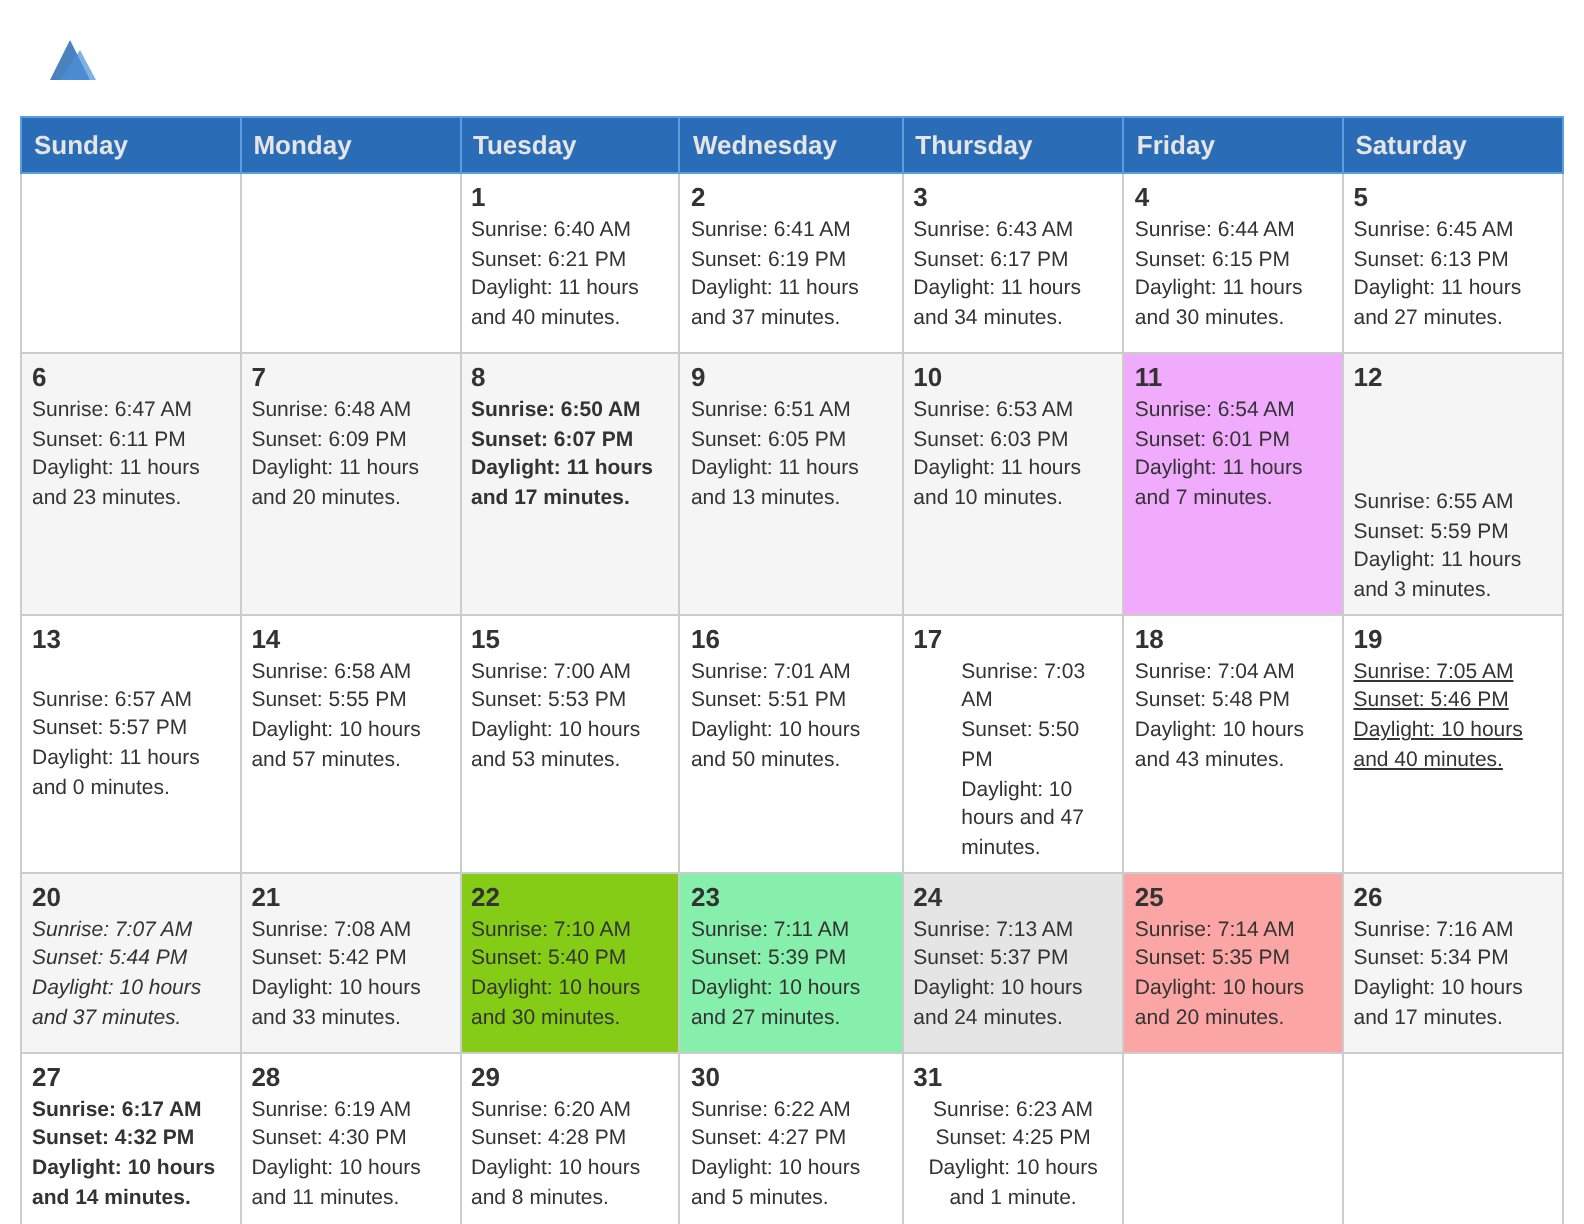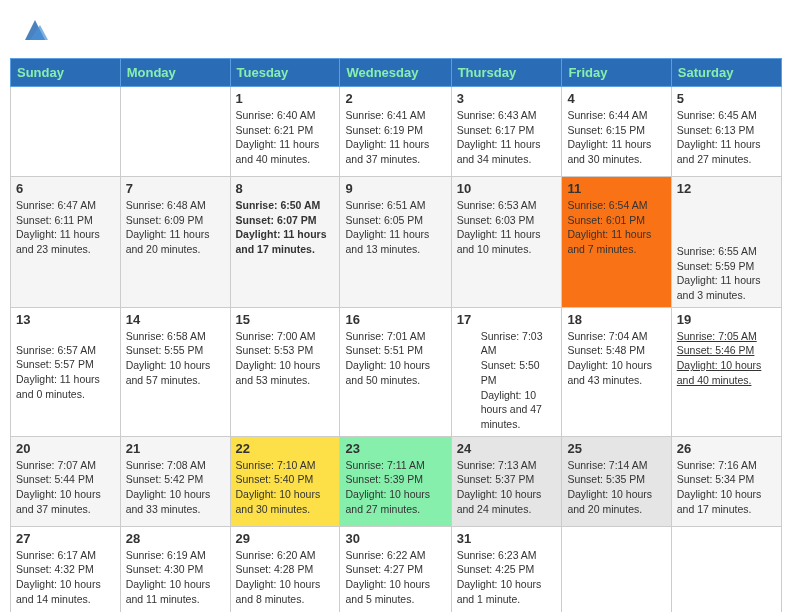--- a/index.html
+++ b/index.html
@@ -52,21 +52,21 @@
     .location {
       font-size: 15px;
       color: #555;
     }
     .calendar {
       width: 100%;
       border-collapse: collapse;
     }
     .calendar th {
       background-color: #2a6cb5;
-      color: #86efac;
+      color: #e5e5e5;
       padding: 6px 4px;
       font-size: 13px;
       font-weight: bold;
       border: 1px solid #5a9de0;
       text-align: left;
       padding-left: 6px;
     }
     .calendar td {
       border: 1px solid #ccc;
       vertical-align: top;
@@ -186,21 +186,21 @@
           <div class="day-info" style="white-space: pre-line;">Sunrise: 6:51 AM
 Sunset: 6:05 PM
 Daylight: 11 hours and 13 minutes.</div>
         </td>
         <td style="background: rgb(245, 245, 245);">
           <span class="day-number">10</span>
           <div class="day-info" style="white-space: pre-line;">Sunrise: 6:53 AM
 Sunset: 6:03 PM
 Daylight: 11 hours and 10 minutes.</div>
         </td>
-        <td style="background: #f97316;">
+        <td style="background: #f0abfc;">
           <span class="day-number">11</span>
           <div class="day-info" style="white-space: pre-line;">Sunrise: 6:54 AM
 Sunset: 6:01 PM
 Daylight: 11 hours and 7 minutes.</div>
         </td>
         <td style="background: rgb(245, 245, 245);">
           <span class="day-number">12</span>
           <div class="day-info" style="white-space: pre-line; margin-top: 48px;">Sunrise: 6:55 AM
 Sunset: 5:59 PM
 Daylight: 11 hours and 3 minutes.</div>
@@ -246,65 +246,65 @@
         <td>
           <span class="day-number">19</span>
           <div class="day-info" style="white-space: pre-line; text-decoration: underline;">Sunrise: 7:05 AM
 Sunset: 5:46 PM
 Daylight: 10 hours and 40 minutes.</div>
         </td>
       </tr>
       <tr>
         <td style="background: rgb(245, 245, 245);">
           <span class="day-number">20</span>
-          <div class="day-info" style="white-space: pre-line;">Sunrise: 7:07 AM
+          <div class="day-info" style="white-space: pre-line; font-style: italic;">Sunrise: 7:07 AM
 Sunset: 5:44 PM
 Daylight: 10 hours and 37 minutes.</div>
         </td>
         <td style="background: rgb(245, 245, 245);">
           <span class="day-number">21</span>
           <div class="day-info" style="white-space: pre-line;">Sunrise: 7:08 AM
 Sunset: 5:42 PM
 Daylight: 10 hours and 33 minutes.</div>
         </td>
-        <td style="background: #fde047;">
+        <td style="background: #84cc16;">
           <span class="day-number">22</span>
           <div class="day-info" style="white-space: pre-line;">Sunrise: 7:10 AM
 Sunset: 5:40 PM
 Daylight: 10 hours and 30 minutes.</div>
         </td>
         <td style="background: #86efac;">
           <span class="day-number">23</span>
           <div class="day-info" style="white-space: pre-line;">Sunrise: 7:11 AM
 Sunset: 5:39 PM
 Daylight: 10 hours and 27 minutes.</div>
         </td>
         <td style="background: #e5e5e5;">
           <span class="day-number">24</span>
           <div class="day-info" style="white-space: pre-line;">Sunrise: 7:13 AM
 Sunset: 5:37 PM
 Daylight: 10 hours and 24 minutes.</div>
         </td>
-        <td style="background: #e5e5e5;">
+        <td style="background: #fca5a5;">
           <span class="day-number">25</span>
           <div class="day-info" style="white-space: pre-line;">Sunrise: 7:14 AM
 Sunset: 5:35 PM
 Daylight: 10 hours and 20 minutes.</div>
         </td>
         <td style="background: rgb(245, 245, 245);">
           <span class="day-number">26</span>
           <div class="day-info" style="white-space: pre-line;">Sunrise: 7:16 AM
 Sunset: 5:34 PM
 Daylight: 10 hours and 17 minutes.</div>
         </td>
       </tr>
       <tr>
         <td>
           <span class="day-number">27</span>
-          <div class="day-info" style="white-space: pre-line;">Sunrise: 6:17 AM
+          <div class="day-info" style="white-space: pre-line; font-weight: bold;">Sunrise: 6:17 AM
 Sunset: 4:32 PM
 Daylight: 10 hours and 14 minutes.</div>
         </td>
         <td>
           <span class="day-number">28</span>
           <div class="day-info" style="white-space: pre-line;">Sunrise: 6:19 AM
 Sunset: 4:30 PM
 Daylight: 10 hours and 11 minutes.</div>
         </td>
         <td>
@@ -314,21 +314,21 @@
 Daylight: 10 hours and 8 minutes.</div>
         </td>
         <td>
           <span class="day-number">30</span>
           <div class="day-info" style="white-space: pre-line;">Sunrise: 6:22 AM
 Sunset: 4:27 PM
 Daylight: 10 hours and 5 minutes.</div>
         </td>
         <td>
           <span class="day-number">31</span>
-          <div class="day-info" style="white-space: pre-line;">Sunrise: 6:23 AM
+          <div class="day-info" style="white-space: pre-line; text-align: center;">Sunrise: 6:23 AM
 Sunset: 4:25 PM
 Daylight: 10 hours and 1 minute.</div>
         </td>
         <td class="empty-cell"></td>
         <td class="empty-cell"></td>
       </tr>
     </tbody>
 </table>
 
 </body></html>

